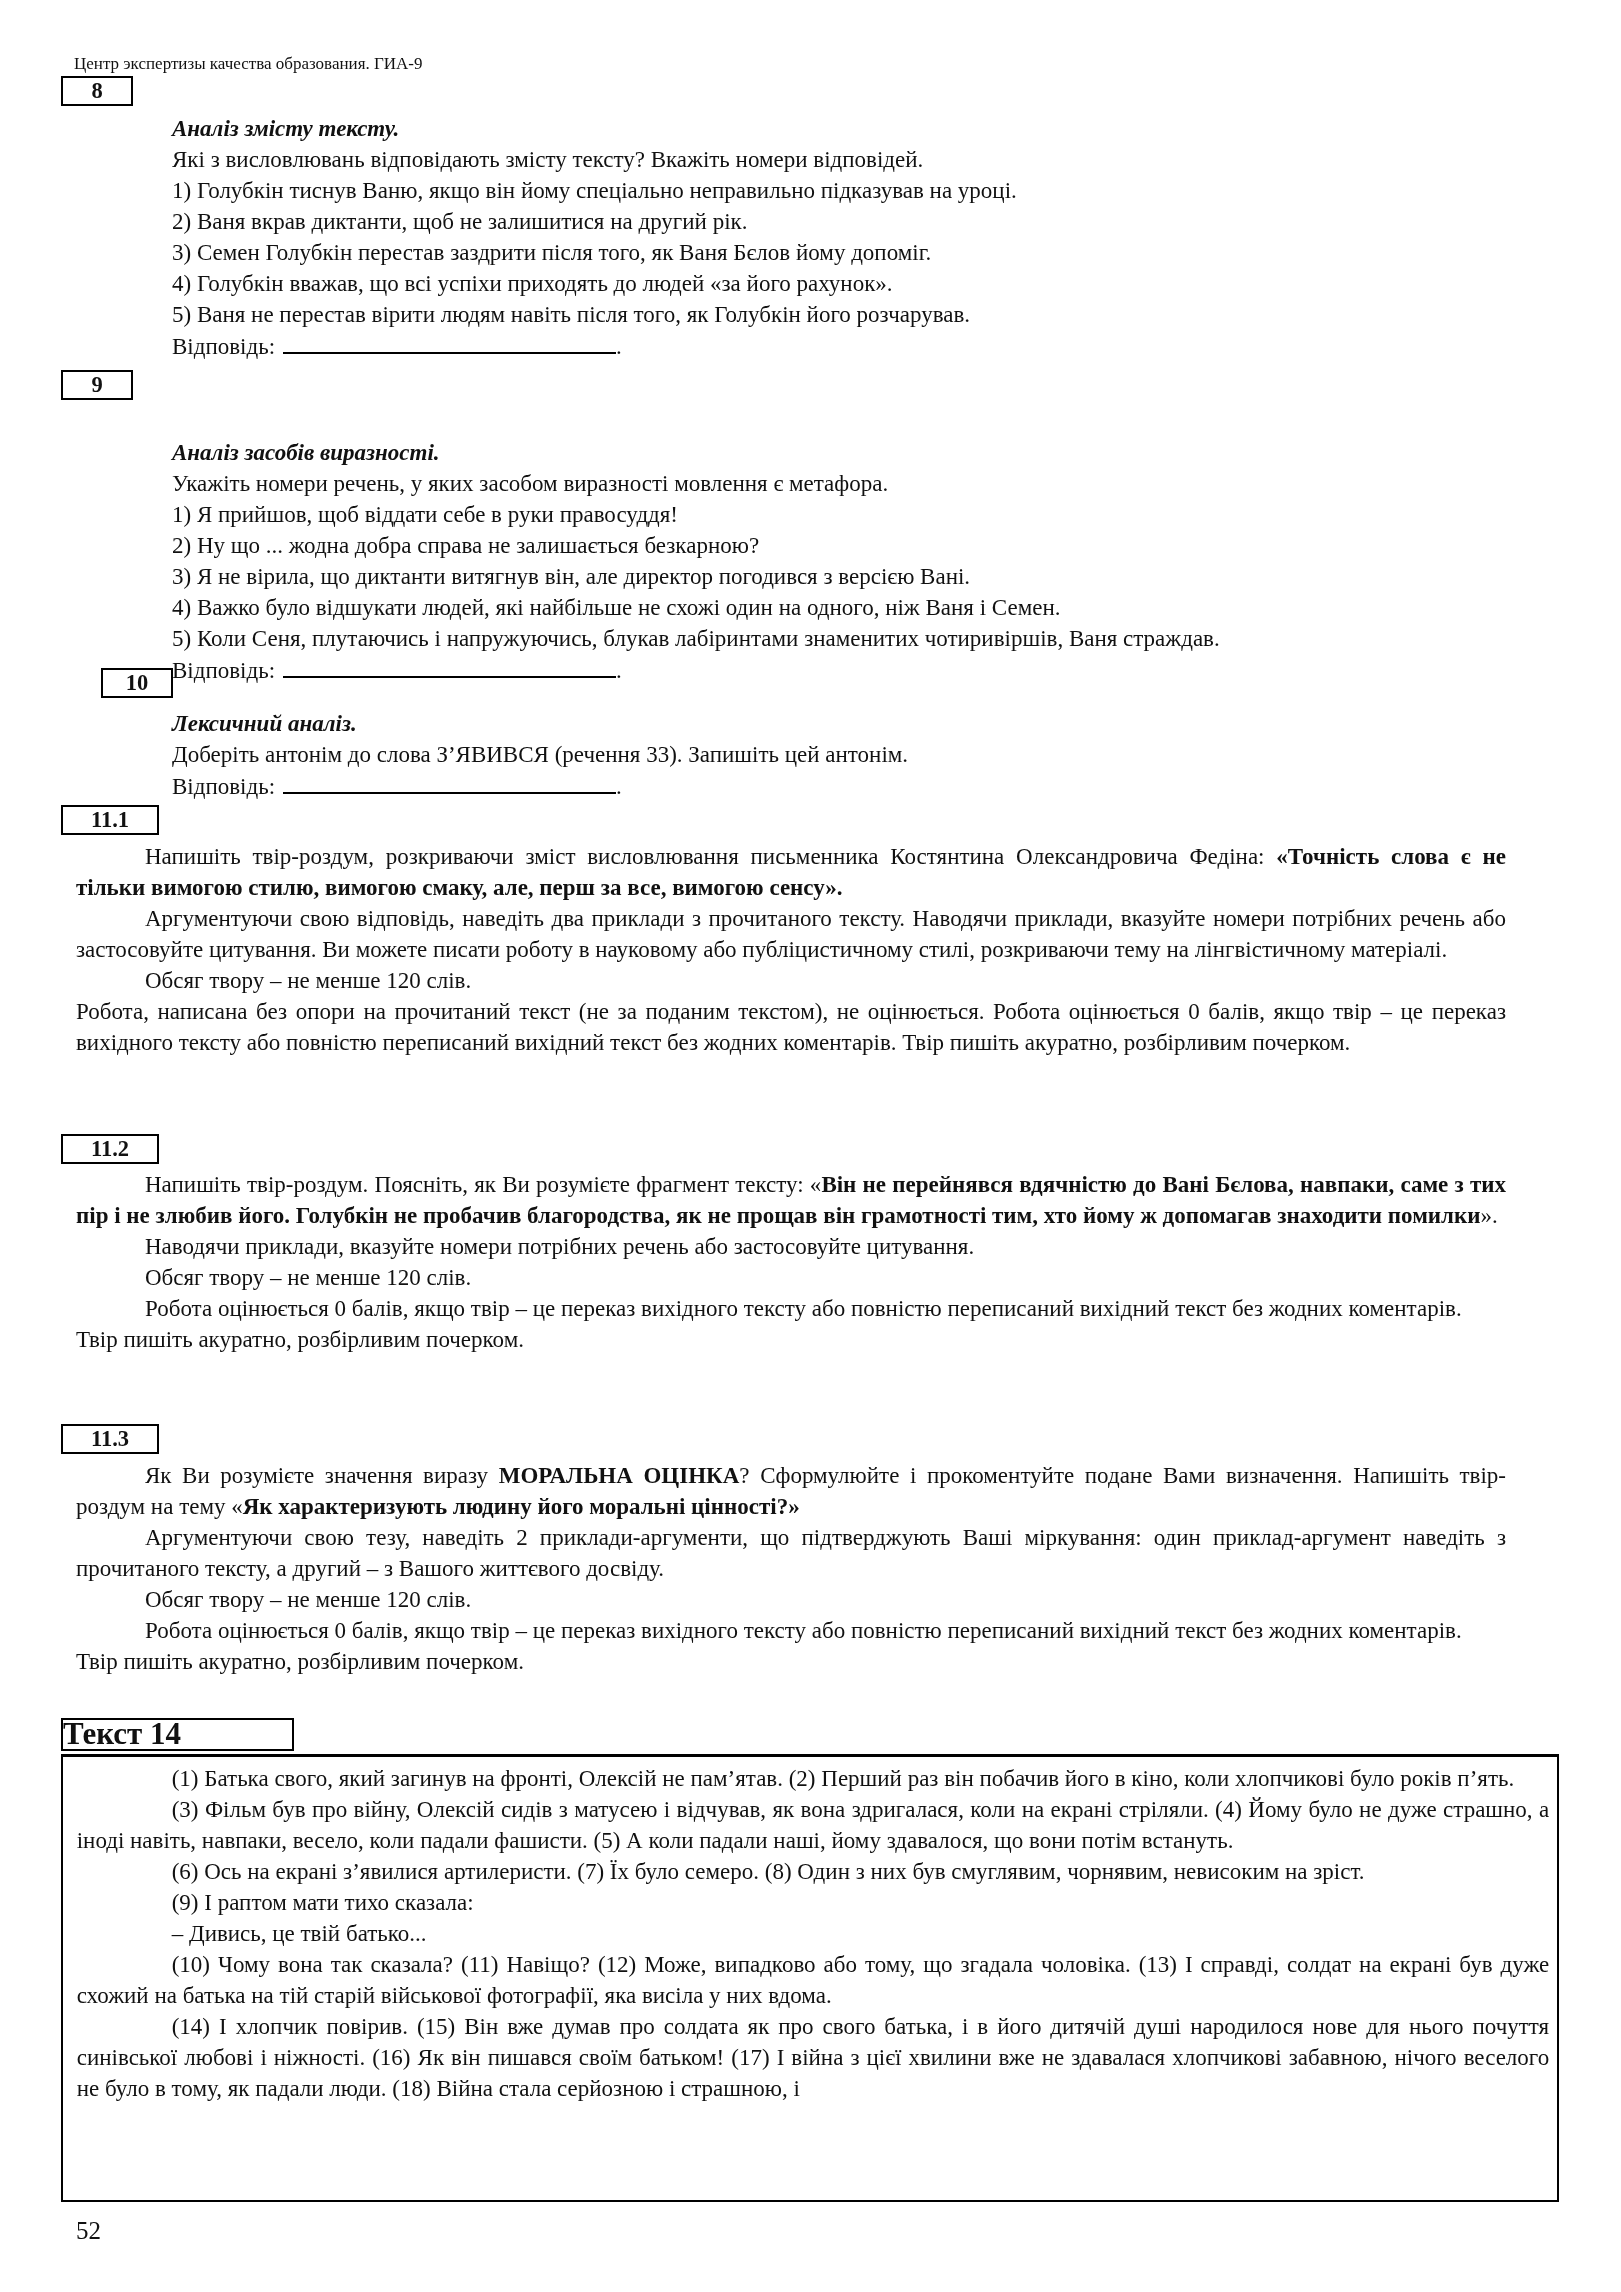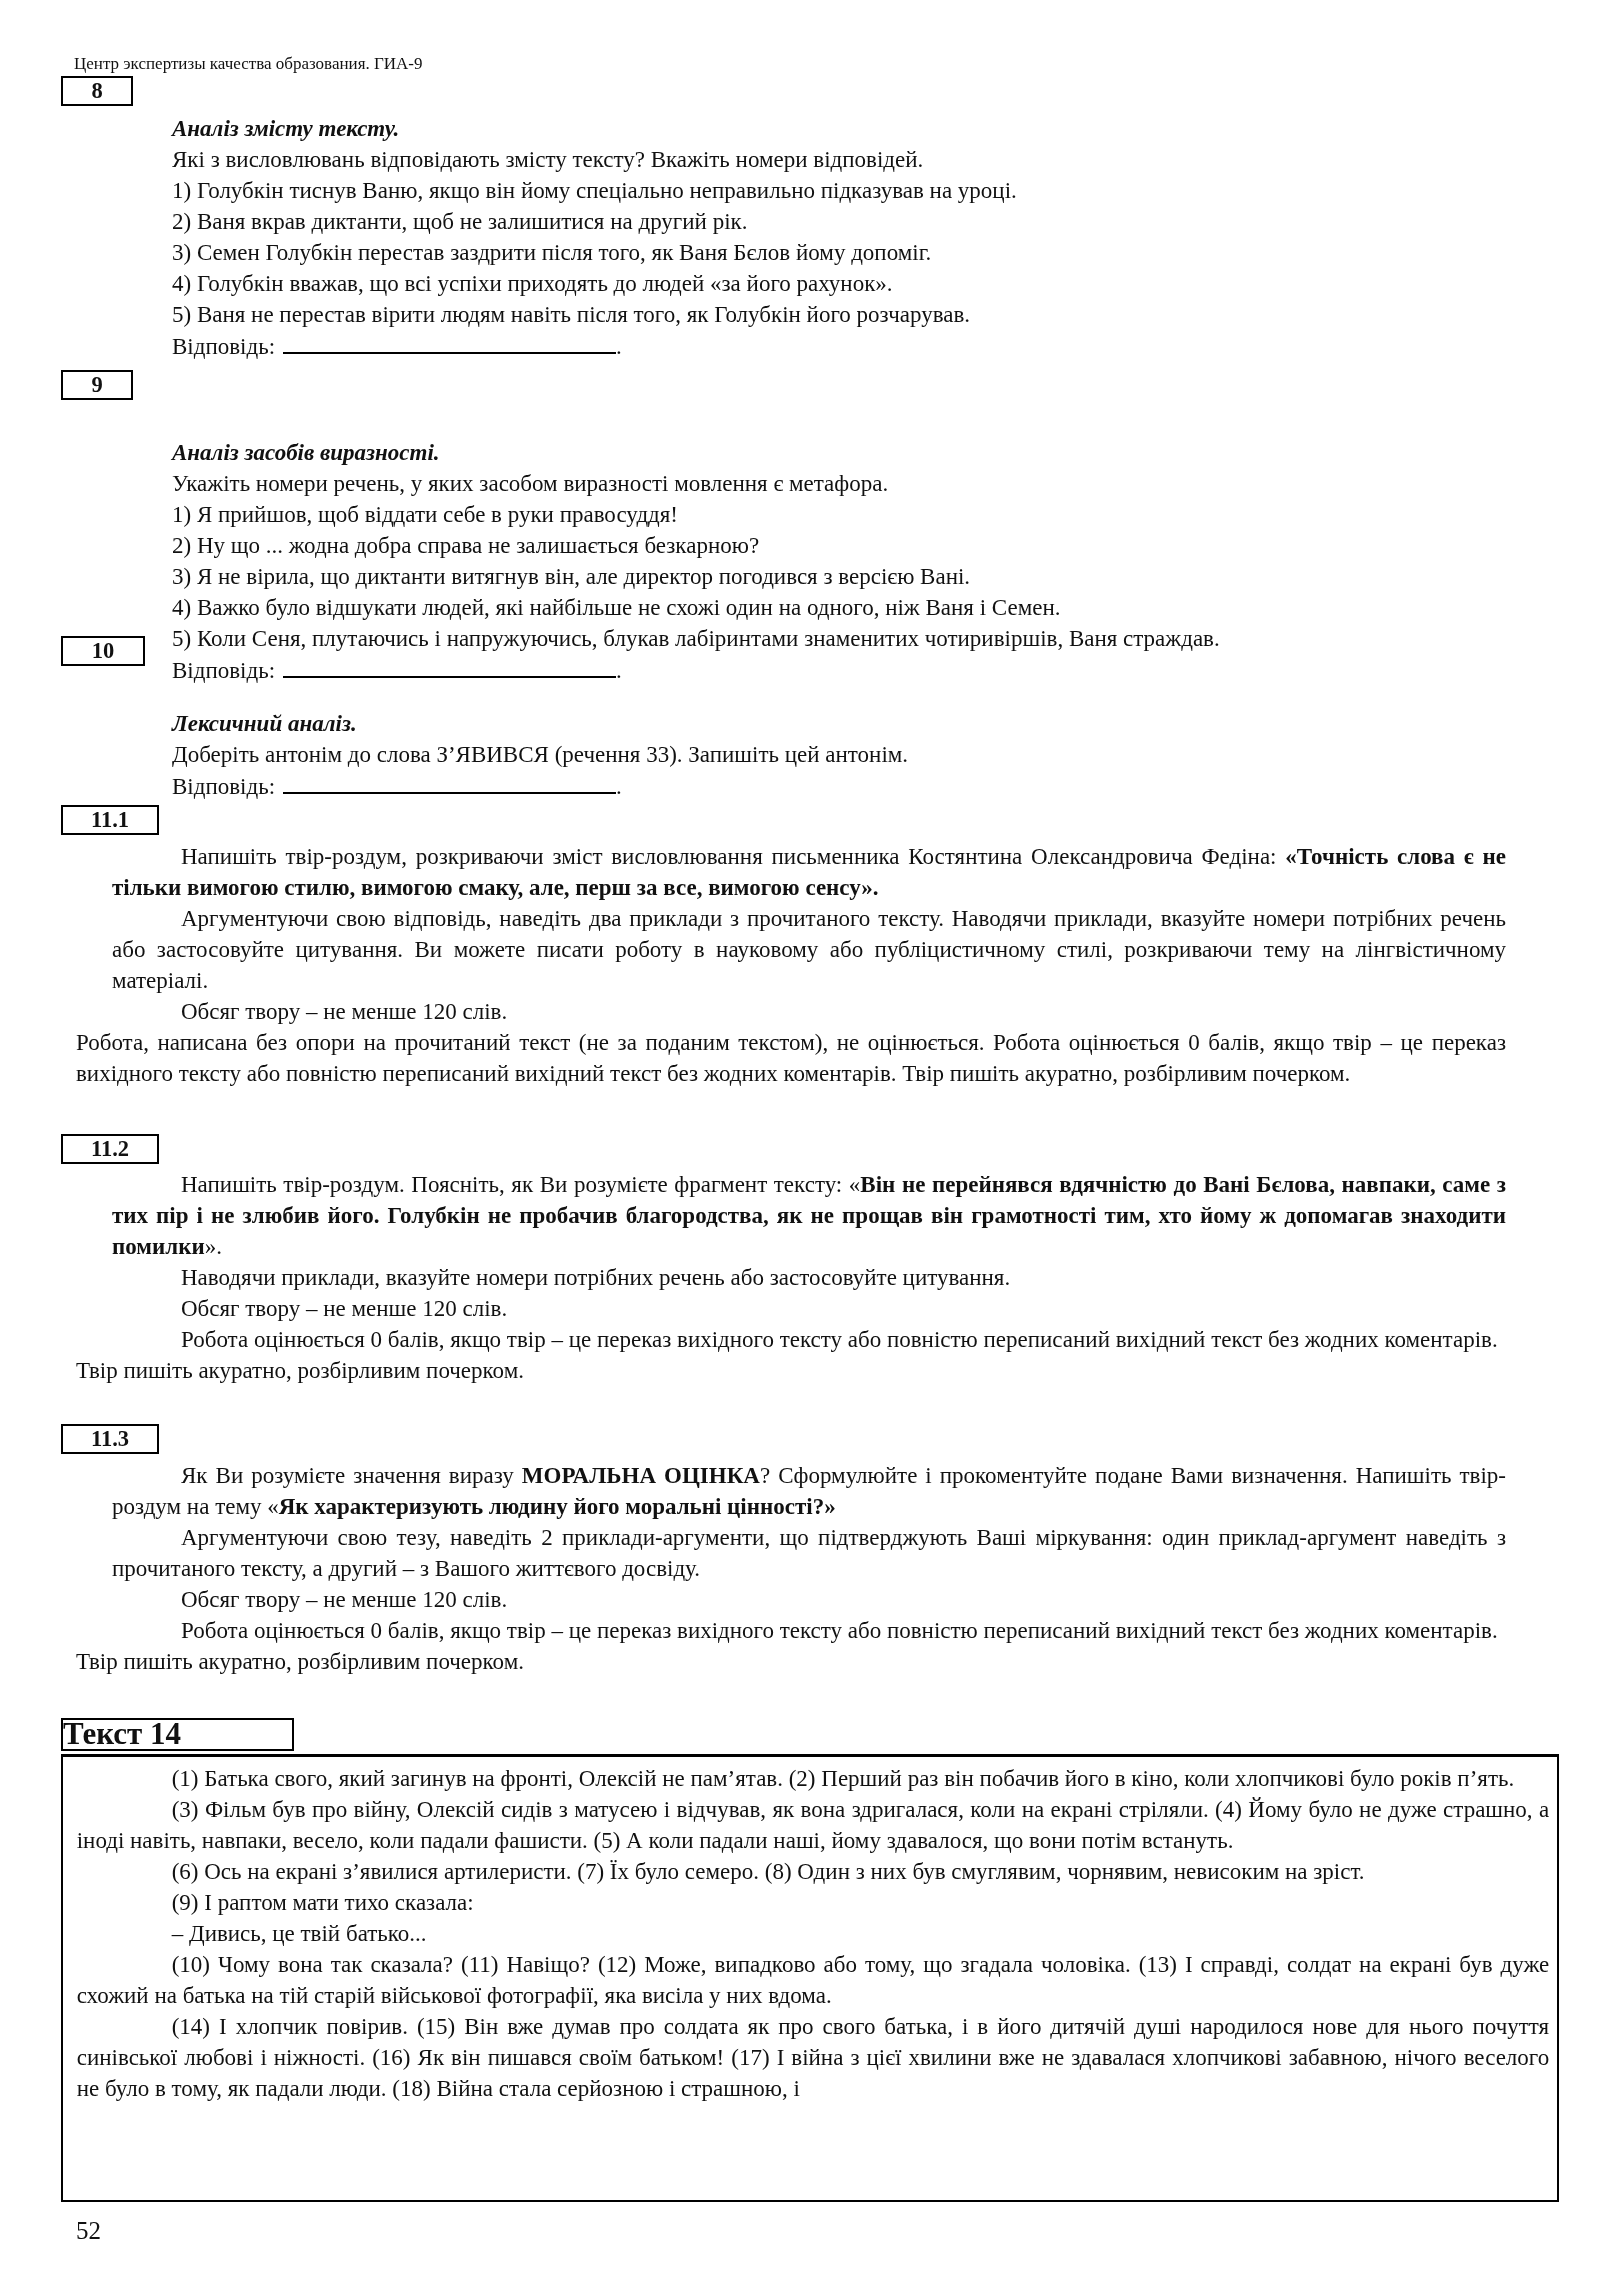--- a/index.html
+++ b/index.html
@@ -8,21 +8,21 @@
   .abs { position:absolute; }
   .header { left:74px; top:49px; font-size:17px; line-height:29px; }
   .qbox { position:absolute; left:61px; height:30px; border:2.5px solid #000; box-sizing:border-box;
           font-weight:bold; text-align:center; line-height:26.5px; font-size:22.5px; background:#fff; }
   .task { position:absolute; left:172px; width:1353px; line-height:31px; }
   .task .title { font-style:italic; font-weight:bold; }
   .task p { margin:0; white-space:nowrap; }
   .answer-line { display:inline-block; width:333px; border-bottom:2px solid #000; height:21.6px; vertical-align:baseline; margin-left:7.8px; }
   .essay { position:absolute; left:76px; width:1430px; line-height:31px; text-align:justify; }
   .essay p { margin:0; }
-  .essay .ind { text-indent:69px;margin-left:36px; }
+  .essay .ind { text-indent:69px; }
   b.q { font-weight:bold; }
   .textlabel { position:absolute; left:61px; top:1718px; width:233px; height:33px; border:2.5px solid #000;
                box-sizing:border-box; font-weight:bold; text-align:left; line-height:28px; font-size:31px; }
   .textbox { position:absolute; left:61px; top:1754px; width:1498px; height:448px;
              border:2px solid #000; border-top:3.9px solid #000; box-sizing:border-box; overflow:hidden;
              padding:5.9px 7.8px 0 13.7px; line-height:31px; text-align:justify; }
   .textbox p { margin:0; }
   .textbox .ind { text-indent:95px; }
   .pagenum { left:76px; top:2217px; font-size:25px; }
 </style>
@@ -48,21 +48,21 @@
   <p class="title">Аналіз засобів виразності.</p>
   <p>Укажіть номери речень, у яких засобом виразності мовлення є метафора.</p>
   <p>1) Я прийшов, щоб віддати себе в руки правосуддя!</p>
   <p>2) Ну що ... жодна добра справа не залишається безкарною?</p>
   <p>3) Я не вірила, що диктанти витягнув він, але директор погодився з версією Вані.</p>
   <p>4) Важко було відшукати людей, які найбільше не схожі один на одного, ніж Ваня і Семен.</p>
   <p>5) Коли Сеня, плутаючись і напружуючись, блукав лабіринтами знаменитих чотиривіршів, Ваня страждав.</p>
   <p><span>Відповідь:</span><span class="answer-line"></span><span>.</span></p>
 </div>
 
-<div class="qbox" style="top:636px;width:84px;">10</div>
+<div class="qbox" style="top:668px;width:72px;margin-left:40px;">10</div>
 <div class="task" style="top:708px;">
   <p class="title">Лексичний аналіз.</p>
   <p>Доберіть антонім до слова З’ЯВИВСЯ (речення 33). Запишіть цей антонім.</p>
   <p><span>Відповідь:</span><span class="answer-line"></span><span>.</span></p>
 </div>
 
 <div class="qbox" style="top:805px;width:98px;">11.1</div>
 <div class="essay" style="top:841px;">
   <p class="ind"><span>Напишіть твір-роздум, розкриваючи зміст висловлювання письменника Костянтина Олександровича Федіна: </span><b class="q">«Точність слова є не тільки вимогою стилю, вимогою смаку, але, перш за все, вимогою сенсу».</b></p>
   <p class="ind">Аргументуючи свою відповідь, наведіть два приклади з прочитаного тексту. Наводячи приклади, вказуйте номери потрібних речень або застосовуйте цитування. Ви можете писати роботу в науковому або публіцистичному стилі, розкриваючи тему на лінгвістичному матеріалі.</p>

